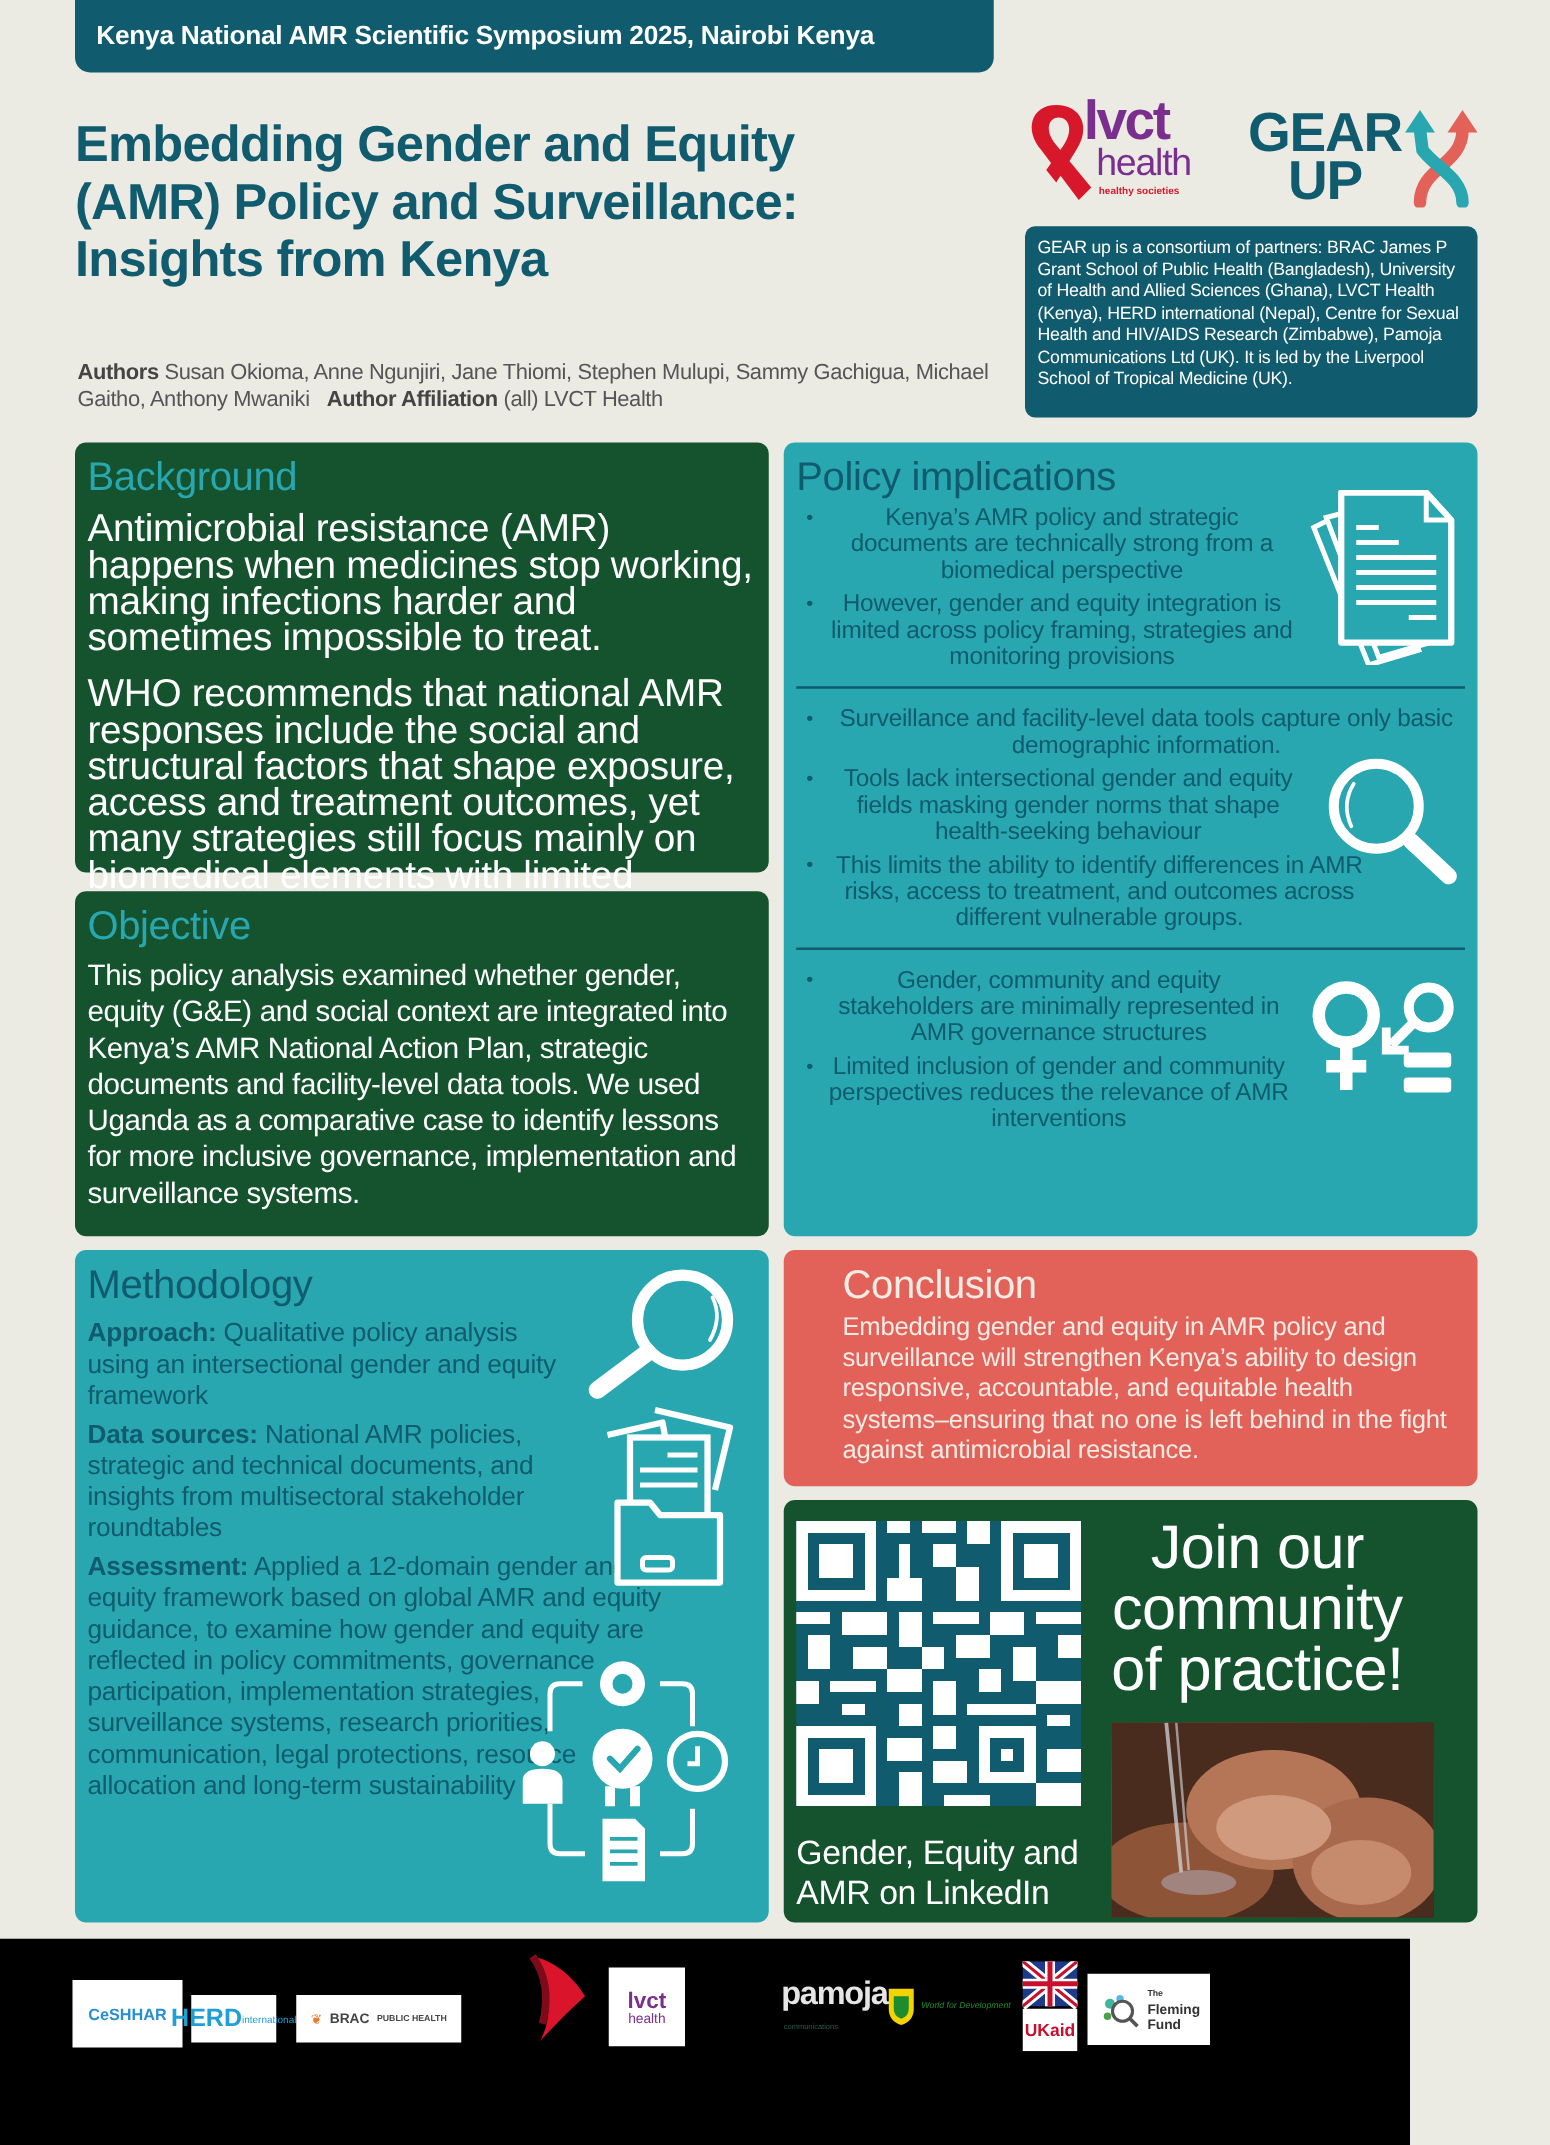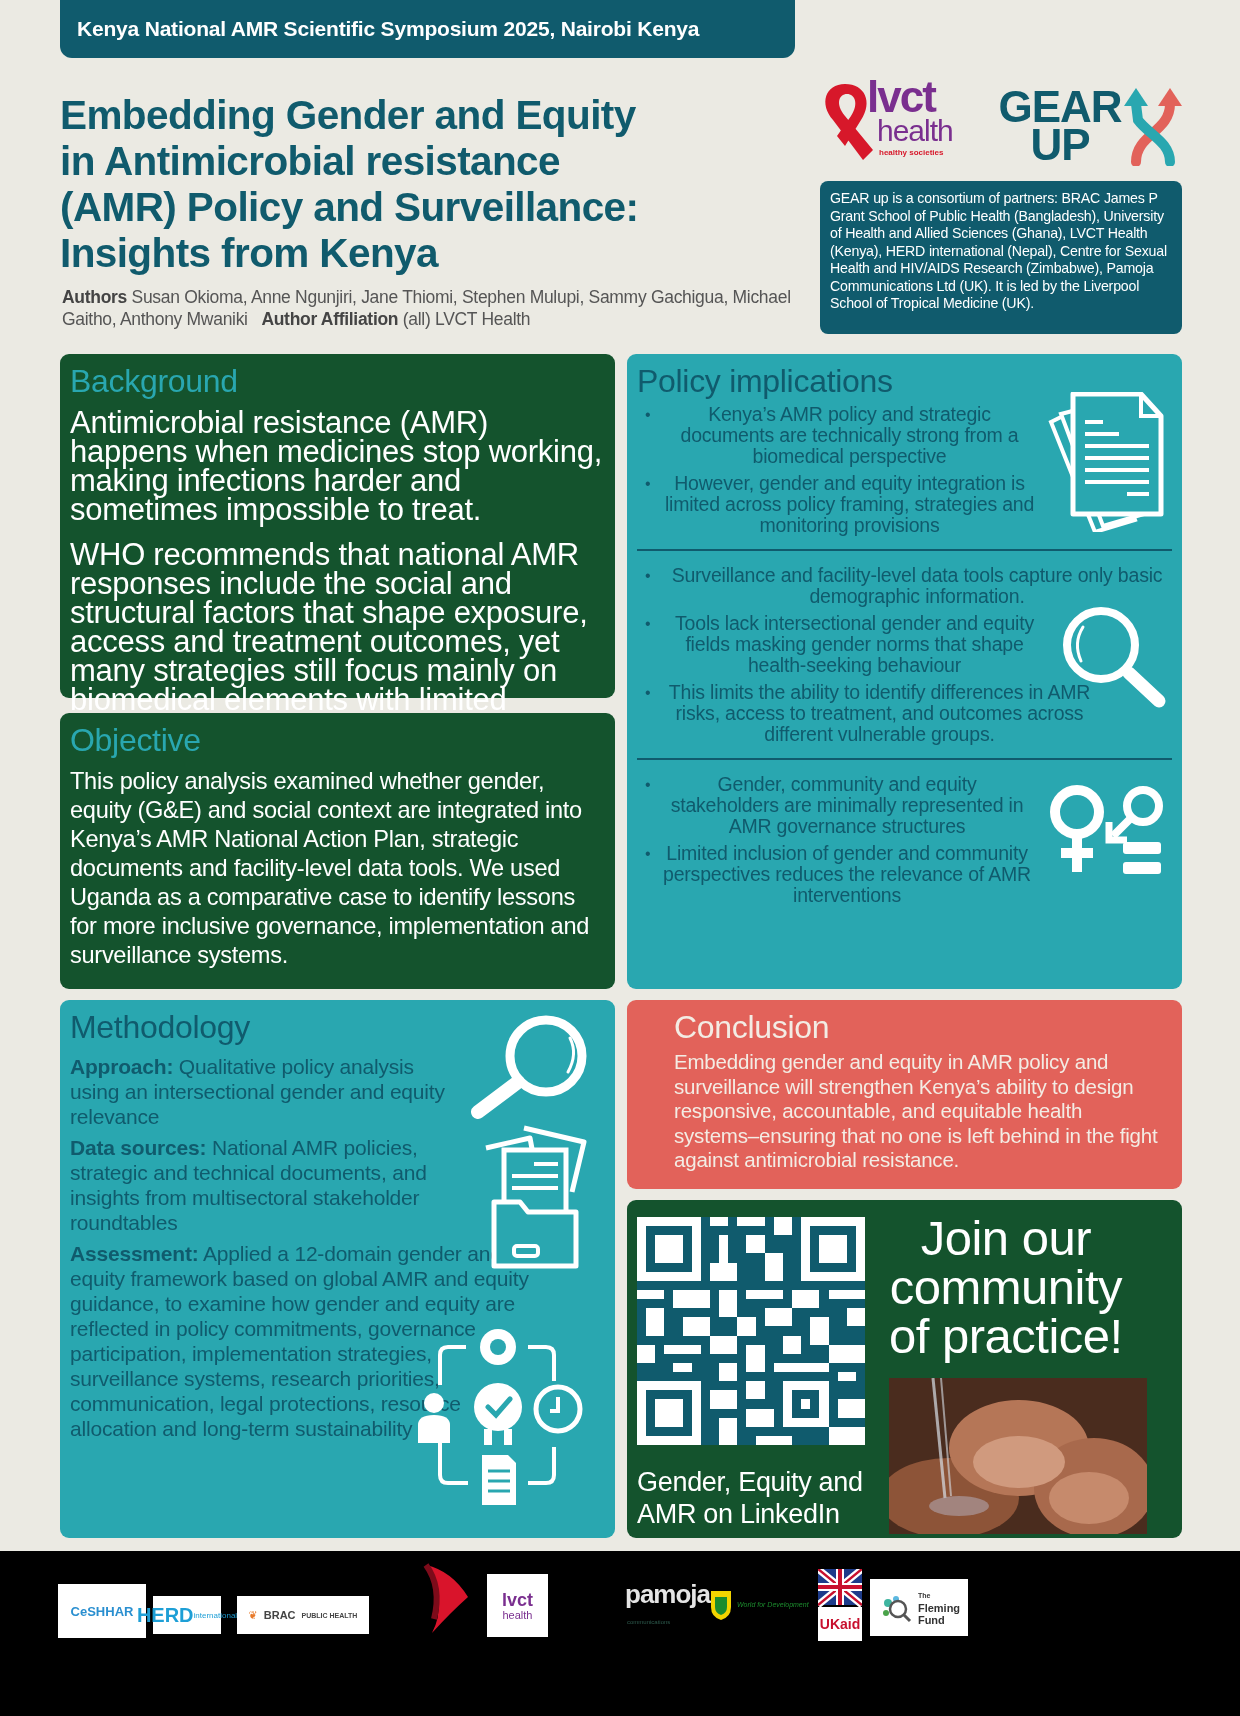--- a/index.html
+++ b/index.html
@@ -51,33 +51,32 @@
   .conc-panel { left: 627px; top: 1000px; width: 555px; height: 189px; }
   .conc-panel h2 { margin-bottom: 4px; }
   .conc-panel p { font-size: 20.5px; line-height: 24.5px; color: #f3ece4; letter-spacing: -0.2px; }
 
   .cop-panel { left: 627px; top: 1200px; width: 555px; height: 338px; padding: 0; }
   .qr { position: absolute; left: 10px; top: 12px; width: 228px; height: 238px; }
   .cop-title { position: absolute; left: 262px; top: 14px; font-size: 49px; line-height: 49px; color: #fff; letter-spacing: -0.5px; text-align: center; }
   .cop-link { position: absolute; left: 10px; top: 266px; font-size: 27px; line-height: 32px; color: #fff; letter-spacing: -0.3px; }
   .hands-photo { position: absolute; left: 262px; top: 178px; width: 258px; height: 156px; background: radial-gradient(ellipse at 35% 45%, #c3876a 0%, #a4664a 30%, #6d3f2b 60%, #3a2218 100%); overflow: hidden; }
 
-  .footer { position: absolute; left: 0; top: 1551px; width: 1240px; height: 165px; background: #000; }
+  .footer { position: absolute; left: 0; top: 1551px; width: 1128px; height: 165px; background: #000; }
   .flogo { position: absolute; background: #fff; display: flex; align-items: center; justify-content: center; font-weight: bold; }
 </style>
 </head>
 <body>
 
 <div class="event-banner">
   <span>Kenya National AMR Scientific Symposium 2025, Nairobi Kenya</span>
 </div>
 
 <div class="title">
   <div>Embedding Gender and Equity</div>
-  <div>in Antimicrobial resistance</div>
   <div>(AMR) Policy and Surveillance:</div>
   <div>Insights from Kenya</div>
 </div>
 
 <div class="authors">
   <b>Authors</b><span> Susan Okioma, Anne Ngunjiri, Jane Thiomi, Stephen Mulupi, Sammy Gachigua, Michael Gaitho, Anthony Mwaniki</span>&nbsp;&nbsp;&nbsp;<b>Author Affiliation</b><span> (all) LVCT Health</span>
 </div>
 
 <div class="logos-top">
   <div class="lvct-logo">
@@ -112,21 +111,21 @@
   <p>WHO recommends that national AMR responses include the social and structural factors that shape exposure, access and treatment outcomes, yet many strategies still focus mainly on biomedical elements with limited attention to gender and equity.</p>
 </div>
 
 <div class="panel dark obj-panel">
   <h2>Objective</h2>
   <p>This policy analysis examined whether gender, equity (G&amp;E) and social context are integrated into Kenya’s AMR National Action Plan, strategic documents and facility-level data tools. We used Uganda as a comparative case to identify lessons for more inclusive governance, implementation and surveillance systems.</p>
 </div>
 
 <div class="panel teal meth-panel">
   <h2>Methodology</h2>
-  <p style="width:390px;"><b>Approach:</b><span> Qualitative policy analysis using an intersectional gender and equity relevance</span></p>
+  <p style="width:390px;"><b>Approach:</b><span> Qualitative policy analysis using an intersectional gender and equity framework</span></p>
   <p style="width:390px;"><b>Data sources:</b><span> National AMR policies, strategic and technical documents, and insights from multisectoral stakeholder roundtables</span></p>
   <p style="width:470px;"><b>Assessment:</b><span> Applied a 12-domain gender and equity framework based on global AMR and equity guidance, to examine how gender and equity are reflected in policy commitments, governance participation, implementation strategies, surveillance systems, research priorities, communication, legal protections, resource allocation and long-term sustainability</span></p>
 
   <svg style="position:absolute;left:398px;top:10px;" width="140" height="110" viewBox="0 0 140 110">
     <circle cx="88" cy="46" r="36" stroke="#fff" stroke-width="9" fill="none"></circle>
     <path d="M112 28 Q120 44 110 62" stroke="#fff" stroke-width="3" fill="none" stroke-linecap="round"></path>
     <path d="M60 72 L20 102" stroke="#fff" stroke-width="14" stroke-linecap="round"></path>
   </svg>
   <svg style="position:absolute;left:420px;top:122px;" width="110" height="150" viewBox="0 0 110 150">
     <path d="M6 26 L50 16 L60 70" stroke="#fff" stroke-width="5" fill="none" stroke-linejoin="round"></path>

